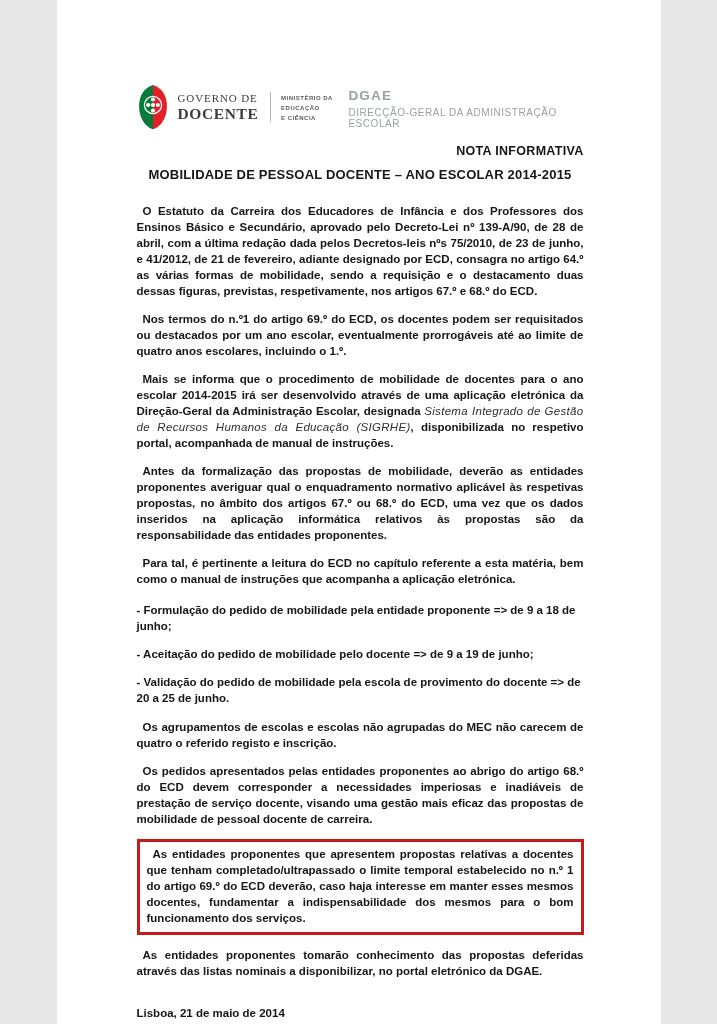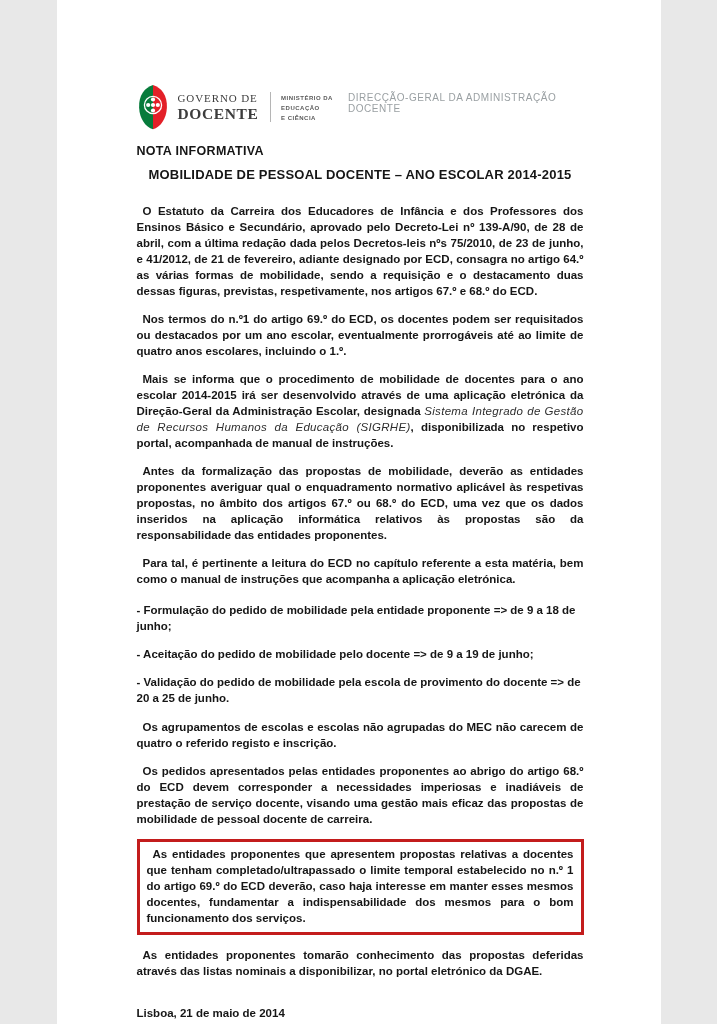--- a/index.html
+++ b/index.html
@@ -22,21 +22,21 @@
   .wordmark { font-family: "Liberation Serif", serif; color: #3d3d3d; line-height: 1; margin-left: 9px; }
   .wordmark-l1 { font-size: 11px; letter-spacing: 0.9px; }
   .wordmark-l2 { font-size: 15.5px; font-weight: 700; letter-spacing: 0.6px; margin-top: 2px; }
   .hdr-divider { width: 1px; height: 30px; background: #b5b5b5; margin: 0 10px 0 12px; }
   .ministry { font-size: 6px; font-weight: 700; color: #5a5a5a; letter-spacing: 0.5px; line-height: 1.7; padding-top: 2px; }
   .agency { margin-left: auto; text-align: left; padding-top: 4px; }
   .agency-acronym { font-size: 13.5px; font-weight: 700; letter-spacing: 1.2px; }
   .agency-name { font-size: 10px; letter-spacing: 0.55px; margin-top: 4px; }
 
   
-  .doc-title { text-align: left; font-weight: 700; font-size: 12.5px; margin-top: 14px; letter-spacing: 0.3px; }
+  .doc-title { text-align: right; font-weight: 700; font-size: 12.5px; margin-top: 14px; letter-spacing: 0.3px; }
   .doc-subtitle { text-align: center; font-weight: 700; font-size: 13px; margin-top: 9px; letter-spacing: 0.2px; }
 
   
   .body-text { margin-top: 21px; font-size: 11.5px; line-height: 16px; font-weight: 700; }
   .para { text-align: justify; text-indent: 6px; margin-bottom: 12px; }
   .inline-italic { font-style: italic; font-weight: 400; color: #2e2e2e; letter-spacing: 0.3px; }
 
   .schedule { margin: 15px 0 13px; }
   .schedule-item { margin-bottom: 12px; text-align: left; }
 
@@ -70,21 +70,22 @@
         <div class="wordmark-l1">GOVERNO DE</div>
         <div class="wordmark-l2">DOCENTE</div>
       </div>
       <div class="hdr-divider"></div>
       <div class="ministry">
         <div>MINISTÉRIO DA EDUCAÇÃO</div>
         <div>E CIÊNCIA</div>
       </div>
     </div>
     <div class="agency" style="color: rgb(154, 160, 163);">
-      <div class="agency-name">DIRECÇÃO-GERAL DA ADMINISTRAÇÃO DOCENTE</div>
+      <div class="agency-acronym">DGAE</div>
+      <div class="agency-name">DIRECÇÃO-GERAL DA ADMINISTRAÇÃO ESCOLAR</div>
     </div>
   </div>
 
   <div class="doc-title">NOTA INFORMATIVA</div>
   <div class="doc-subtitle">MOBILIDADE DE PESSOAL DOCENTE – ANO ESCOLAR 2014-2015</div>
 
   <div class="body-text">
     <p class="para">O Estatuto da Carreira dos Educadores de Infância e dos Professores dos Ensinos Básico e Secundário, aprovado pelo Decreto-Lei nº 139-A/90, de 28 de abril, com a última redação dada pelos Decretos-leis nºs 75/2010, de 23 de junho, e 41/2012, de 21 de fevereiro, adiante designado por ECD, consagra no artigo 64.º as várias formas de mobilidade, sendo a requisição e o destacamento duas dessas figuras, previstas, respetivamente, nos artigos 67.º e 68.º do ECD.</p>
     <p class="para">Nos termos do n.º1 do artigo 69.º do ECD, os docentes podem ser requisitados ou destacados por um ano escolar, eventualmente prorrogáveis até ao limite de quatro anos escolares, incluindo o 1.º.</p>
     <p class="para"><span>Mais se informa que o procedimento de mobilidade de docentes para o ano escolar 2014-2015 irá ser desenvolvido através de uma aplicação eletrónica da Direção-Geral da Administração Escolar, designada </span><span class="inline-italic">Sistema Integrado de Gestão de Recursos Humanos da Educação (SIGRHE)</span><span>, disponibilizada no respetivo portal, acompanhada de manual de instruções.</span></p>

